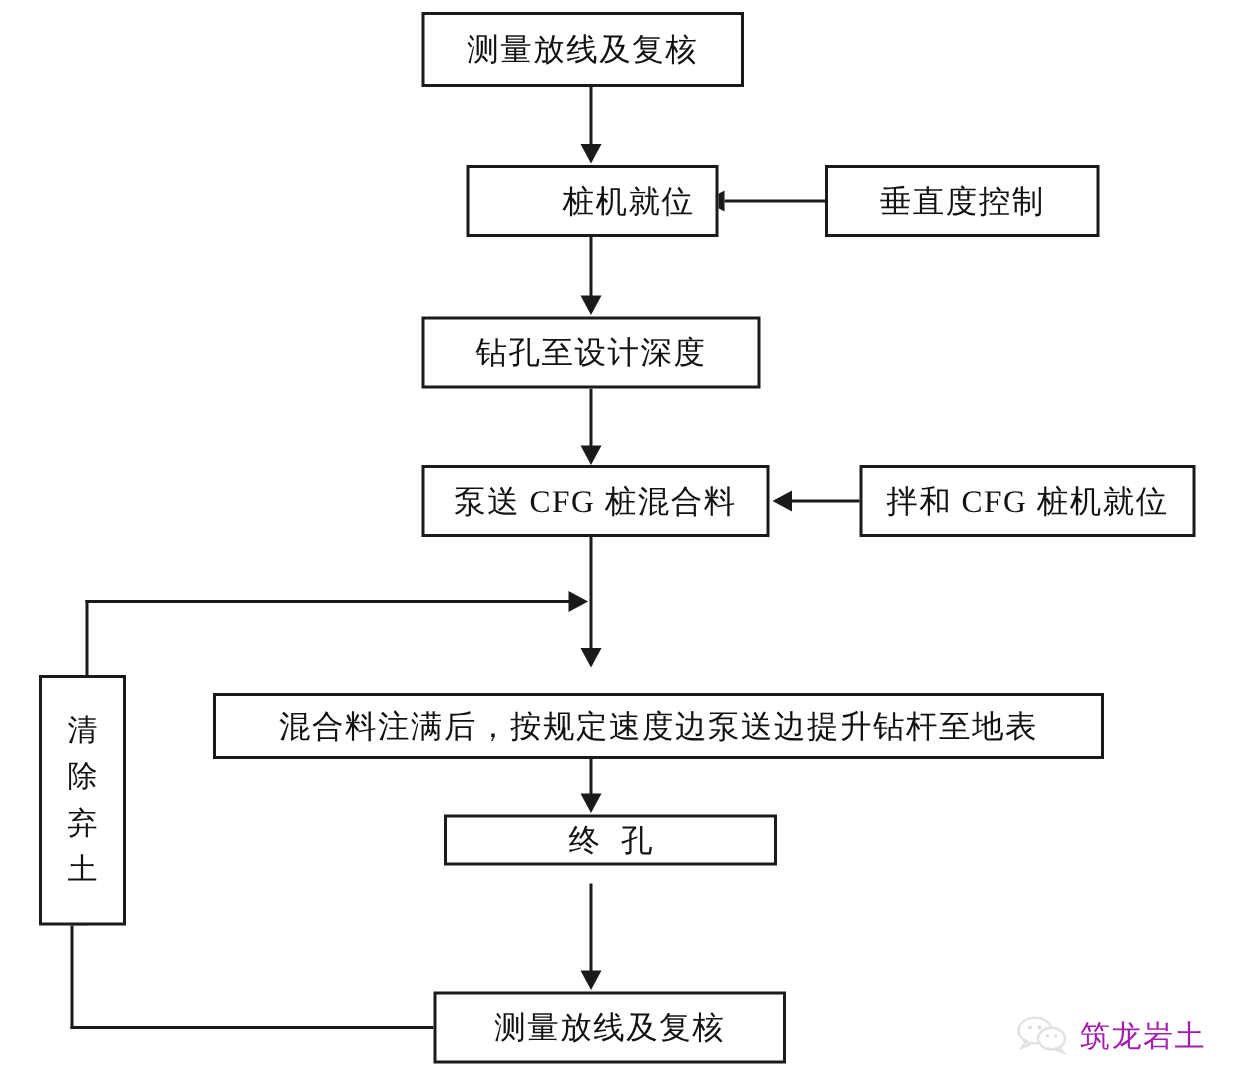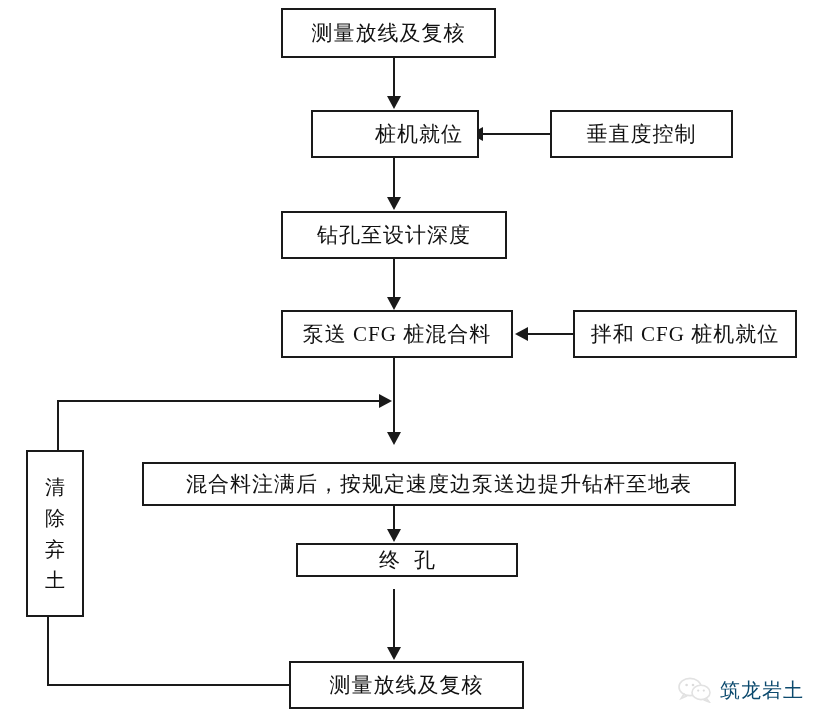--- a/index.html
+++ b/index.html
@@ -78,21 +78,21 @@
     left: 678px;
     top: 668px;
     width: 150px;
     height: 44px;
     display: flex;
     align-items: center;
     gap: 8px;
     z-index: 4;
   }
   #watermark .wm-text {
-    color: #0c4a6e;
+    color: #a21caf;
     font-size: 20px;
     letter-spacing: 1px;
     font-family: "Liberation Sans", sans-serif;
   }
   #watermark svg { display: block; }
 </style>
 </head>
 <body>
 
 <div id="canvas">

